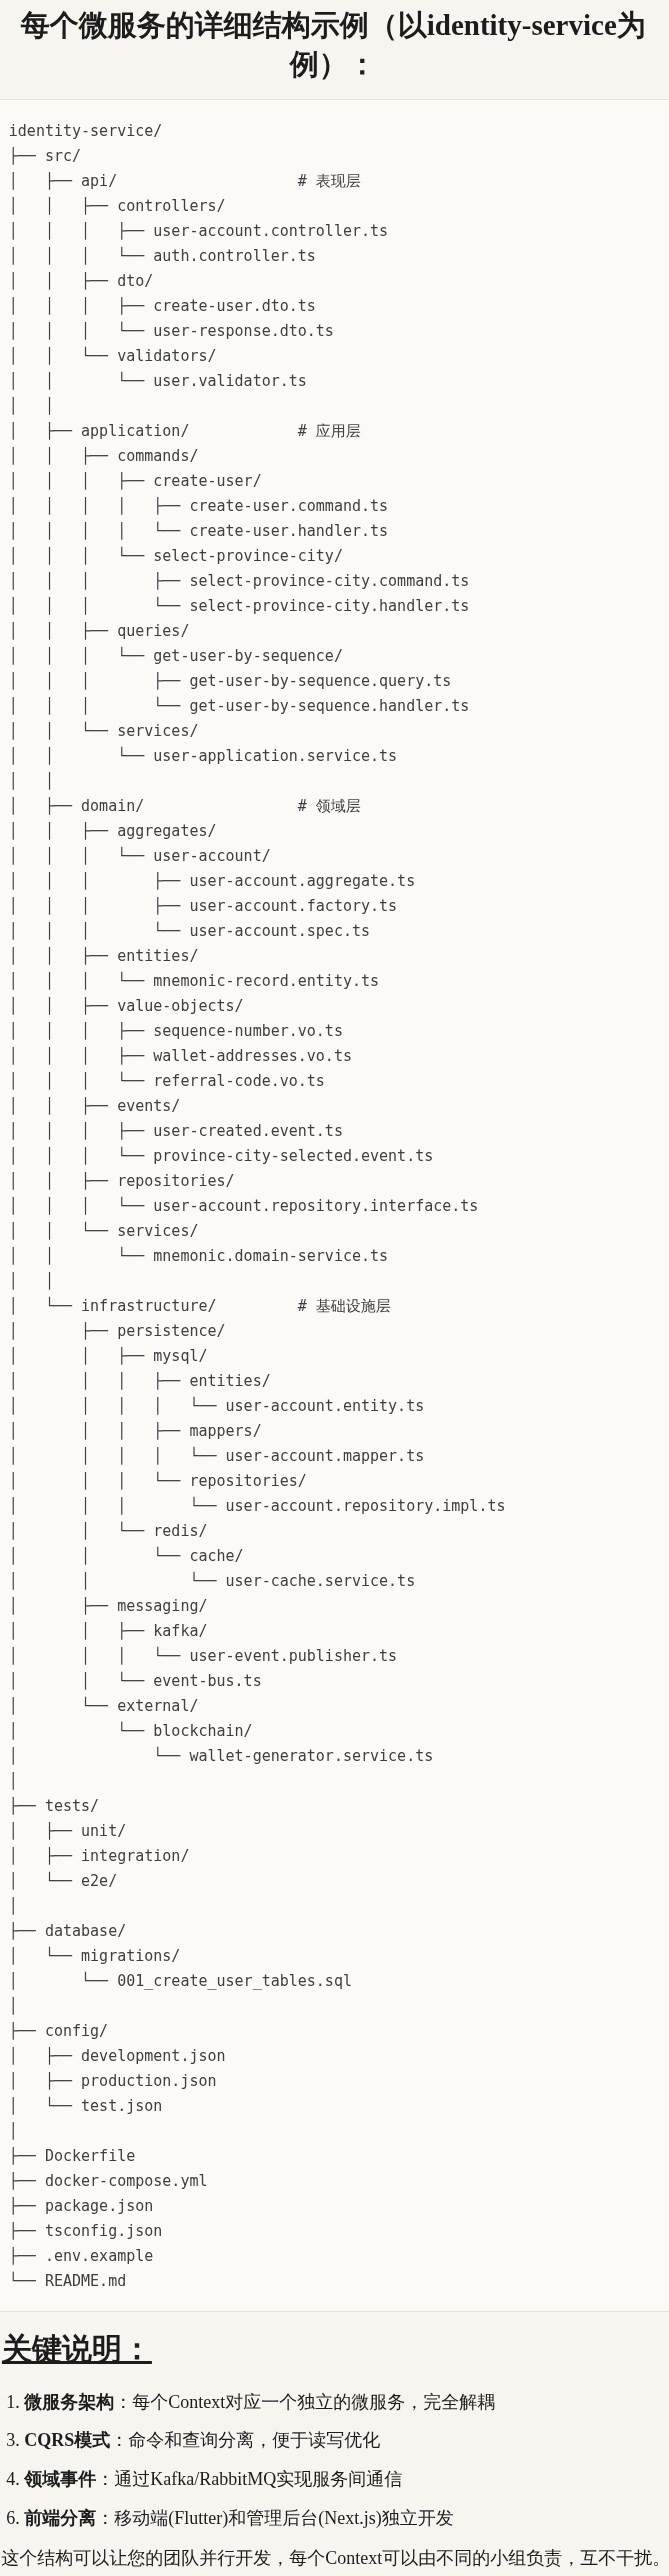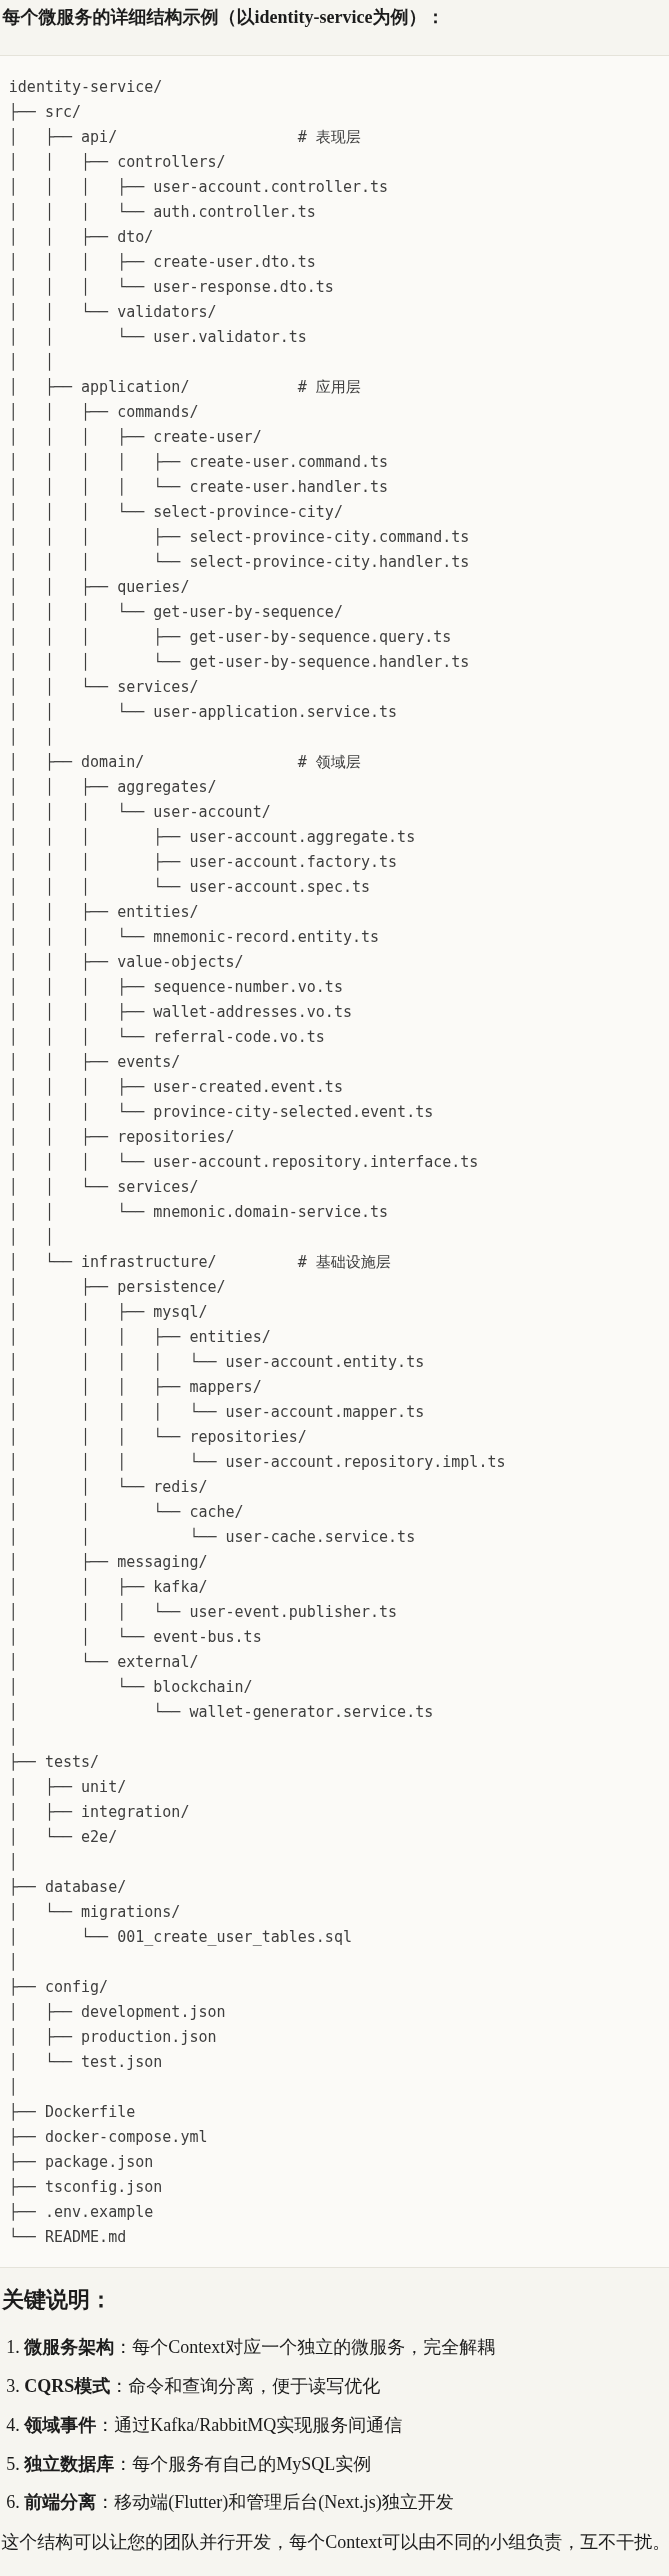--- a/index.html
+++ b/index.html
@@ -4,43 +4,45 @@
 <style>
   html, body { margin:0; padding:0; }
   body {
     width:669px; height:2576px;
     background:#f6f5f0;
     color:#1c1c1c;
     font-family:"Liberation Serif", serif;
     overflow:hidden;
   }
   .title {
-    font-size:18px; font-weight:bold;
+    font-size:29px; font-weight:bold;
     line-height:1.32;
     margin:6.3px 5px 0 2.5px;
+    text-align:center;
   }
   .code-block {
-    margin-top:25px;
+    margin-top:16px;
     background:#fbfaf7;
     border-top:0.6px solid #e5e3da;
     border-bottom:0.6px solid #e5e3da;
     padding:19.4px 6.3px 16.3px 8.8px;
   }
   .code-block pre {
     margin:0;
     font-family:"DejaVu Sans Mono", monospace;
     font-size:15px;
     line-height:25px;
     color:#3e3e3e;
     white-space:pre;
   }
   .notes-heading {
-    font-size:22px; font-weight:bold;
+    font-size:30px; font-weight:bold;
     line-height:1.32;
     margin:17.5px 0 0 1.9px;
+    text-decoration:underline;
   }
   .notes-list { margin:21px 0 0 0; padding:0; list-style:none; }
   .note-item {
     font-size:18px;
     line-height:25px;
     margin:0 0 13.8px 6.3px;
     white-space:nowrap;
   }
   .note-num { display:inline-block; margin-right:4.4px; }
   .note-term { font-weight:bold; }
@@ -153,21 +155,18 @@
   <li class="note-item">
     <span class="note-num">1.</span><span class="note-term">微服务架构</span><span class="note-text">：每个Context对应一个独立的微服务，完全解耦</span>
   </li>
   <li class="note-item">
     <span class="note-num">3.</span><span class="note-term">CQRS模式</span><span class="note-text">：命令和查询分离，便于读写优化</span>
   </li>
   <li class="note-item">
     <span class="note-num">4.</span><span class="note-term">领域事件</span><span class="note-text">：通过Kafka/RabbitMQ实现服务间通信</span>
   </li>
   <li class="note-item">
-    <span class="note-num">5.</span><span class="note-term">独立数据库</span><span class="note-text">：每个服务有自己的MySQL实例</span>
-  </li>
-  <li class="note-item">
     <span class="note-num">6.</span><span class="note-term">前端分离</span><span class="note-text">：移动端(Flutter)和管理后台(Next.js)独立开发</span>
   </li>
 </ol>
 
 <div class="footer-para">这个结构可以让您的团队并行开发，每个Context可以由不同的小组负责，互不干扰。</div>
 
 
 </body></html>

